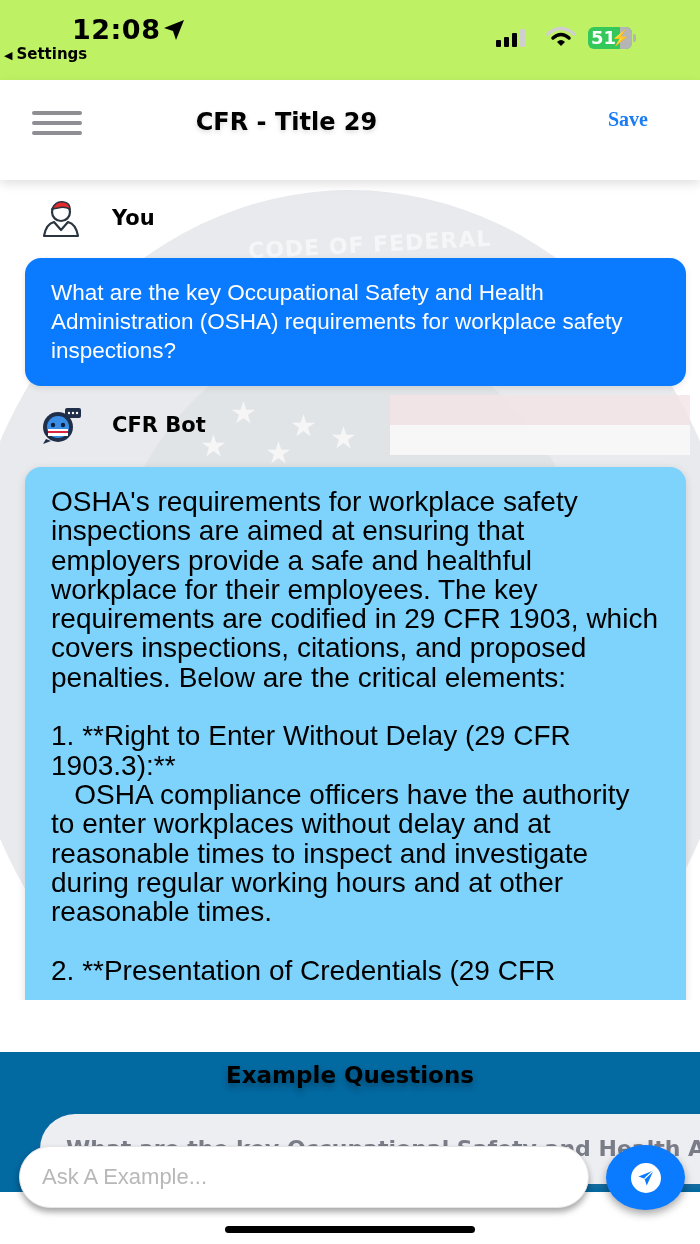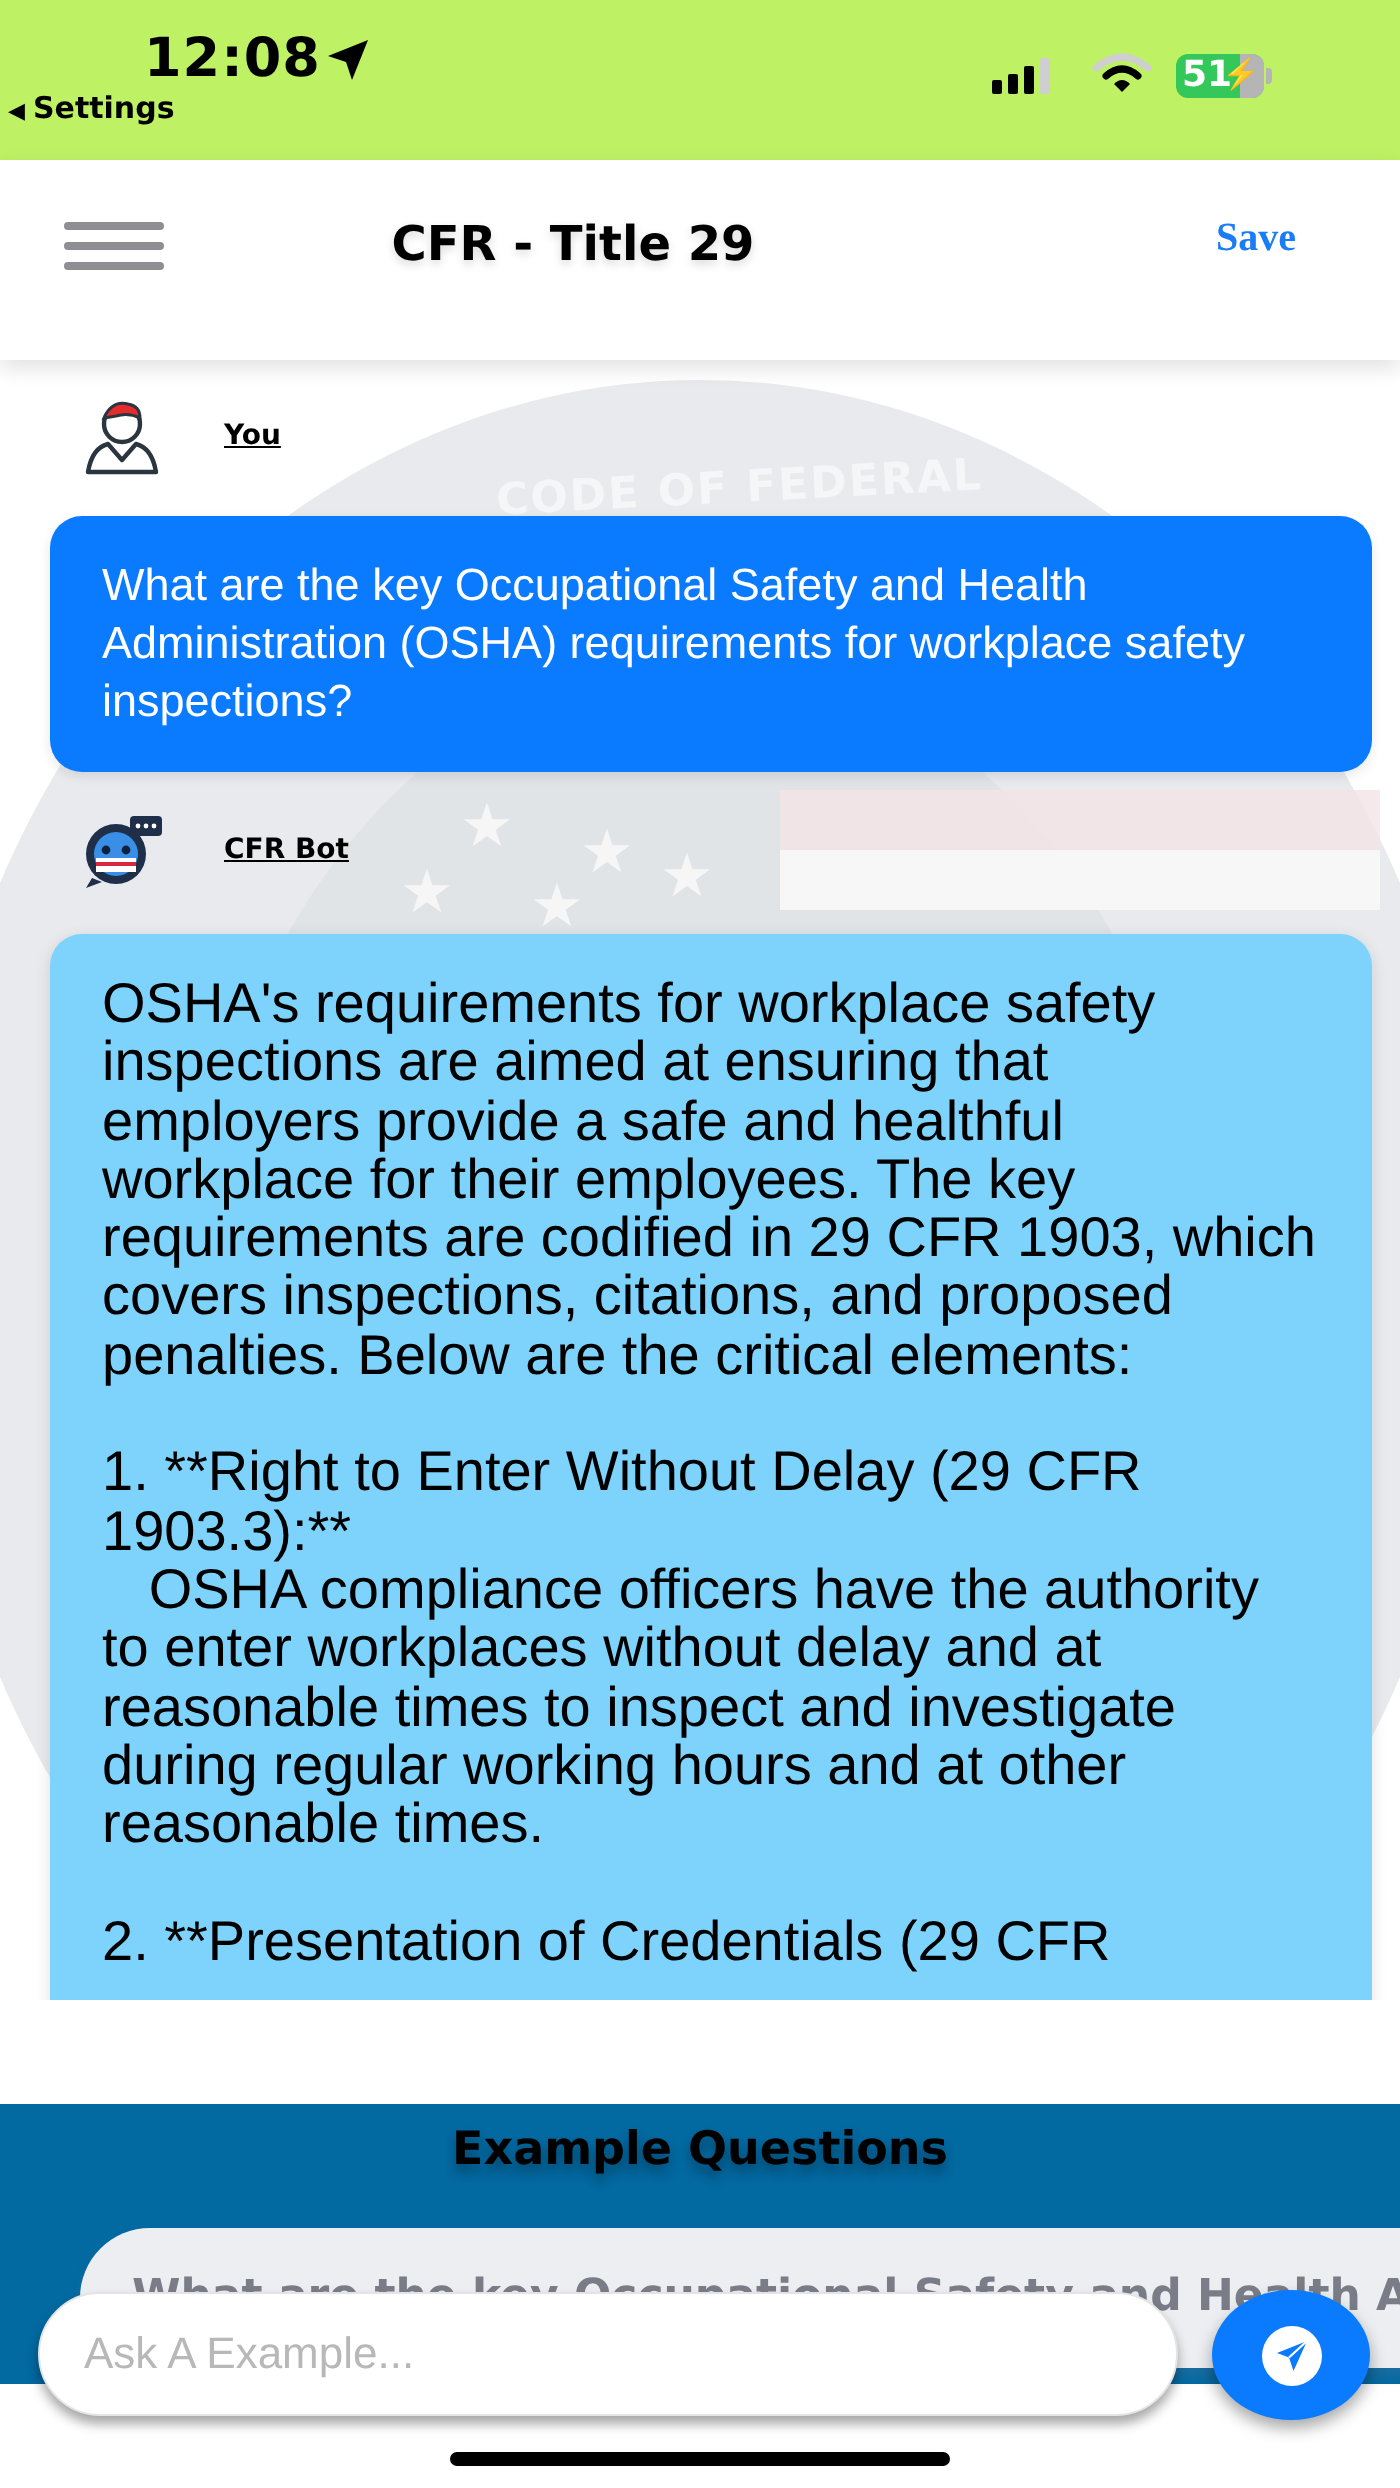--- a/index.html
+++ b/index.html
@@ -32,21 +32,21 @@
     
     .chat { position: absolute; top: 180px; left: 0; width: 700px; height: 820px; overflow: hidden; background: #ffffff; }
     .watermark { position: absolute; left: -40px; top: 10px; width: 780px; height: 900px; border-radius: 50%; background: #e8eaed; }
     .watermark-inner { position: absolute; left: 90px; top: 150px; width: 520px; height: 700px; border-radius: 50%; background: #dcdfe3; opacity: 0.6; }
     .wm-text { position: absolute; left: 248px; top: 52px; font-size: 22px; font-weight: 700; color: #f5f6f7; letter-spacing: 1px; transform: rotate(-3deg); font-family: "DejaVu Sans", sans-serif; }
     .wm-flag { position: absolute; left: 390px; top: 215px; width: 300px; height: 60px; background: #f4e4e6; opacity: 0.8; }
     .wm-flag2 { position: absolute; left: 390px; top: 245px; width: 300px; height: 30px; background: #f7f7f8; }
     .wm-star { position: absolute; color: #f6f6f7; font-size: 30px; }
 
     .sender { position: absolute; left: 38px; display: flex; align-items: center; }
-    .sender .name { position: absolute; left: 74px; font-size: 14px; font-weight: 700; font-family: "DejaVu Sans", sans-serif; white-space: nowrap; text-decoration: underline; }
+    .sender .name { position: absolute; left: 74px; font-size: 21px; font-weight: 700; font-family: "DejaVu Sans", sans-serif; white-space: nowrap; }
     .avatar { width: 46px; height: 40px; }
 
     .bubble-user { position: absolute; left: 25px; top: 78px; width: 661px; height: 128px; background: #0a7aff; border-radius: 16px; padding: 20px 26px; color: #fff; font-size: 22.5px; line-height: 29px; box-shadow: 0 2px 6px rgba(0,0,0,0.1); }
     .bubble-bot { position: absolute; left: 25px; top: 287px; width: 661px; height: 600px; background: #7dd3fc; border-radius: 16px; padding: 20px 26px; color: #000; font-size: 28px; line-height: 29.3px; box-shadow: 0 2px 8px rgba(0,0,0,0.12); white-space: pre-wrap; }
 
     
     .examples { position: absolute; top: 1052px; left: 0; width: 700px; height: 140px; background: #0369a1; }
     .ex-title { position: absolute; left: 0; width: 700px; top: 10px; text-align: center; font-size: 23px; font-weight: 700; font-family: "DejaVu Sans", sans-serif; text-shadow: 0 4px 6px rgba(0,0,0,0.3); }
     .ex-chip { position: absolute; left: 40px; top: 62px; width: 700px; height: 70px; background: #eceef1; border-radius: 35px 0 0 35px; box-shadow: 0 4px 6px rgba(120,130,160,0.2); padding-left: 26px; line-height: 70px; font-size: 22px; font-weight: 700; color: #7a7d88; white-space: nowrap; overflow: hidden; font-family: "DejaVu Sans", sans-serif; cursor: pointer; }
 

